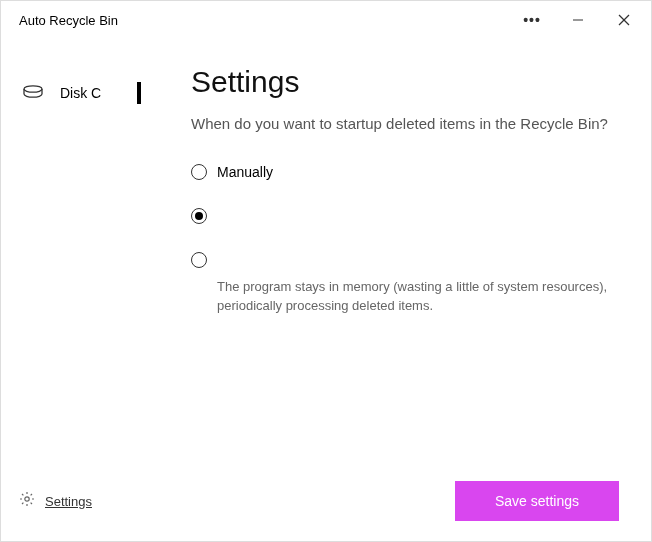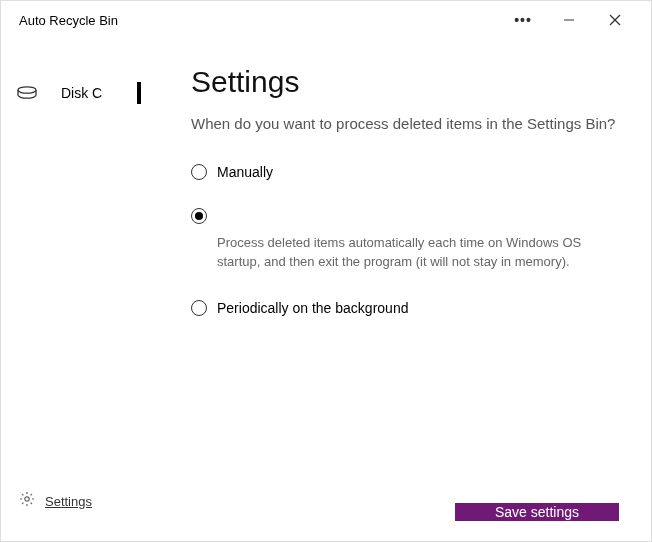--- a/index.html
+++ b/index.html
@@ -1,50 +1,50 @@
 <!DOCTYPE html>
 <html><head>
   <meta charset="utf-8">
   <style>
     * { box-sizing: border-box; margin: 0; padding: 0; }
     body { font-family: "Segoe UI", Tahoma, sans-serif; background: #fff; width: 652px; height: 542px; overflow: hidden; }
     
     .window { width: 100%; height: 100%; display: flex; flex-direction: column; border: 1px solid #ddd; }
     
-    .titlebar { display: flex; align-items: center; height: 38px; padding: 0 9px 0 18px; }
+    .titlebar { display: flex; align-items: center; height: 38px; padding: 0 0 0 18px; }
     .titlebar-title { font-size: 13px; color: #000; flex: 1; }
     .titlebar-btn { width: 46px; height: 38px; display: flex; align-items: center; justify-content: center; font-size: 13px; color: #333; cursor: pointer; }
     .titlebar-dots { letter-spacing: 1px; font-weight: bold; font-size: 14px; }
     .titlebar-close { font-size: 16px; margin-right: 4px; }
     
     .body { flex: 1; display: flex; }
     
     .sidebar { width: 152px; display: flex; flex-direction: column; padding-top: 36px; }
-    .sidebar-item { display: flex; align-items: center; padding: 10px 12px 10px 16px; gap: 24px; cursor: pointer; position: relative; }
+    .sidebar-item { display: flex; padding: 10px 12px 10px 22px; gap: 17px; cursor: pointer; position: relative; }
     .sidebar-item.selected::after { content: ''; position: absolute; right: 12px; top: 50%; transform: translateY(-50%); width: 4px; height: 22px; background: #000; }
     .sidebar-item .icon svg { display: block; }
     .sidebar-label { font-size: 14px; color: #000; }
     
     .sidebar-bottom { margin-top: auto; padding-bottom: 24px; }
     .sidebar-settings { display: flex; align-items: center; gap: 10px; padding: 6px 12px 6px 18px; cursor: pointer; }
     .sidebar-settings .label { font-size: 13px; color: #333; text-decoration: underline; }
     
     .main { flex: 1; padding: 26px 32px 20px 38px; display: flex; flex-direction: column; }
     .page-title { font-size: 30px; font-weight: 400; color: #111; margin-bottom: 14px; }
     .page-subtitle { font-size: 15px; color: #555; line-height: 1.4; margin-bottom: 30px; }
     
     .option { margin-bottom: 28px; }
     .option-header { display: flex; align-items: flex-end; gap: 10px; cursor: pointer; }
     .radio { width: 16px; height: 16px; border: 1.5px solid #333; border-radius: 50%; display: inline-flex; align-items: center; justify-content: center; flex-shrink: 0; }
     .radio.checked::after { content: ''; width: 8px; height: 8px; background: #000; border-radius: 50%; }
     .option-label { font-size: 14px; color: #000; }
     .option-desc { font-size: 13px; color: #666; line-height: 1.45; margin-top: 10px; margin-left: 26px; }
     
     .footer { margin-top: auto; display: flex; justify-content: flex-end; padding-top: 12px; }
-    .save-btn { background: #701a75; color: #fff; border: none; font-size: 14px; padding: 1px 40px; cursor: pointer; }
+    .save-btn { background: #d946ef; color: #fff; border: none; font-size: 14px; padding: 12px 40px; cursor: pointer; }
   </style>
 </head>
 <body>
 
 <div class="window">
 
   <div class="titlebar">
     <span class="titlebar-title">Auto Recycle Bin</span>
     <div class="titlebar-btn">
       <span class="titlebar-dots">•••</span>
@@ -83,41 +83,40 @@
                 <path d="M8 1 v2 M8 13 v2 M1 8 h2 M13 8 h2 M3 3 l1.4 1.4 M11.6 11.6 L13 13 M13 3 l-1.4 1.4 M4.4 11.6 L3 13" stroke="#666" stroke-width="1.2"></path>
               </svg>
           </span>
           <span class="label">Settings</span>
         </div>
       </div>
     </div>
 
     <div class="main">
       <h1 class="page-title">Settings</h1>
-      <p class="page-subtitle">When do you want to process deleted items in the Settings Bin?</p>
+      <p class="page-subtitle">When do you want to startup deleted items in the Recycle Bin?</p>
 
       <div class="option">
         <div class="option-header">
           <span class="radio"></span>
           <span class="option-label">Manually</span>
         </div>
       </div>
 
       <div class="option">
         <div class="option-header">
           <span class="radio checked"></span>
         </div>
-        <p class="option-desc">Process deleted items automatically each time on Windows OS startup, and then exit the program (it will not stay in memory).</p>
       </div>
 
       <div class="option">
         <div class="option-header">
           <span class="radio"></span>
-          <span class="option-label">Periodically on the background</span>
         </div>
+        <p class="option-desc">The program stays in memory (wasting a little of system resources), periodically processing deleted items.</p>
       </div>
 
       <div class="footer">
         <button class="save-btn">Save settings</button>
       </div>
     </div>
 
   </div>
 </div>
 

